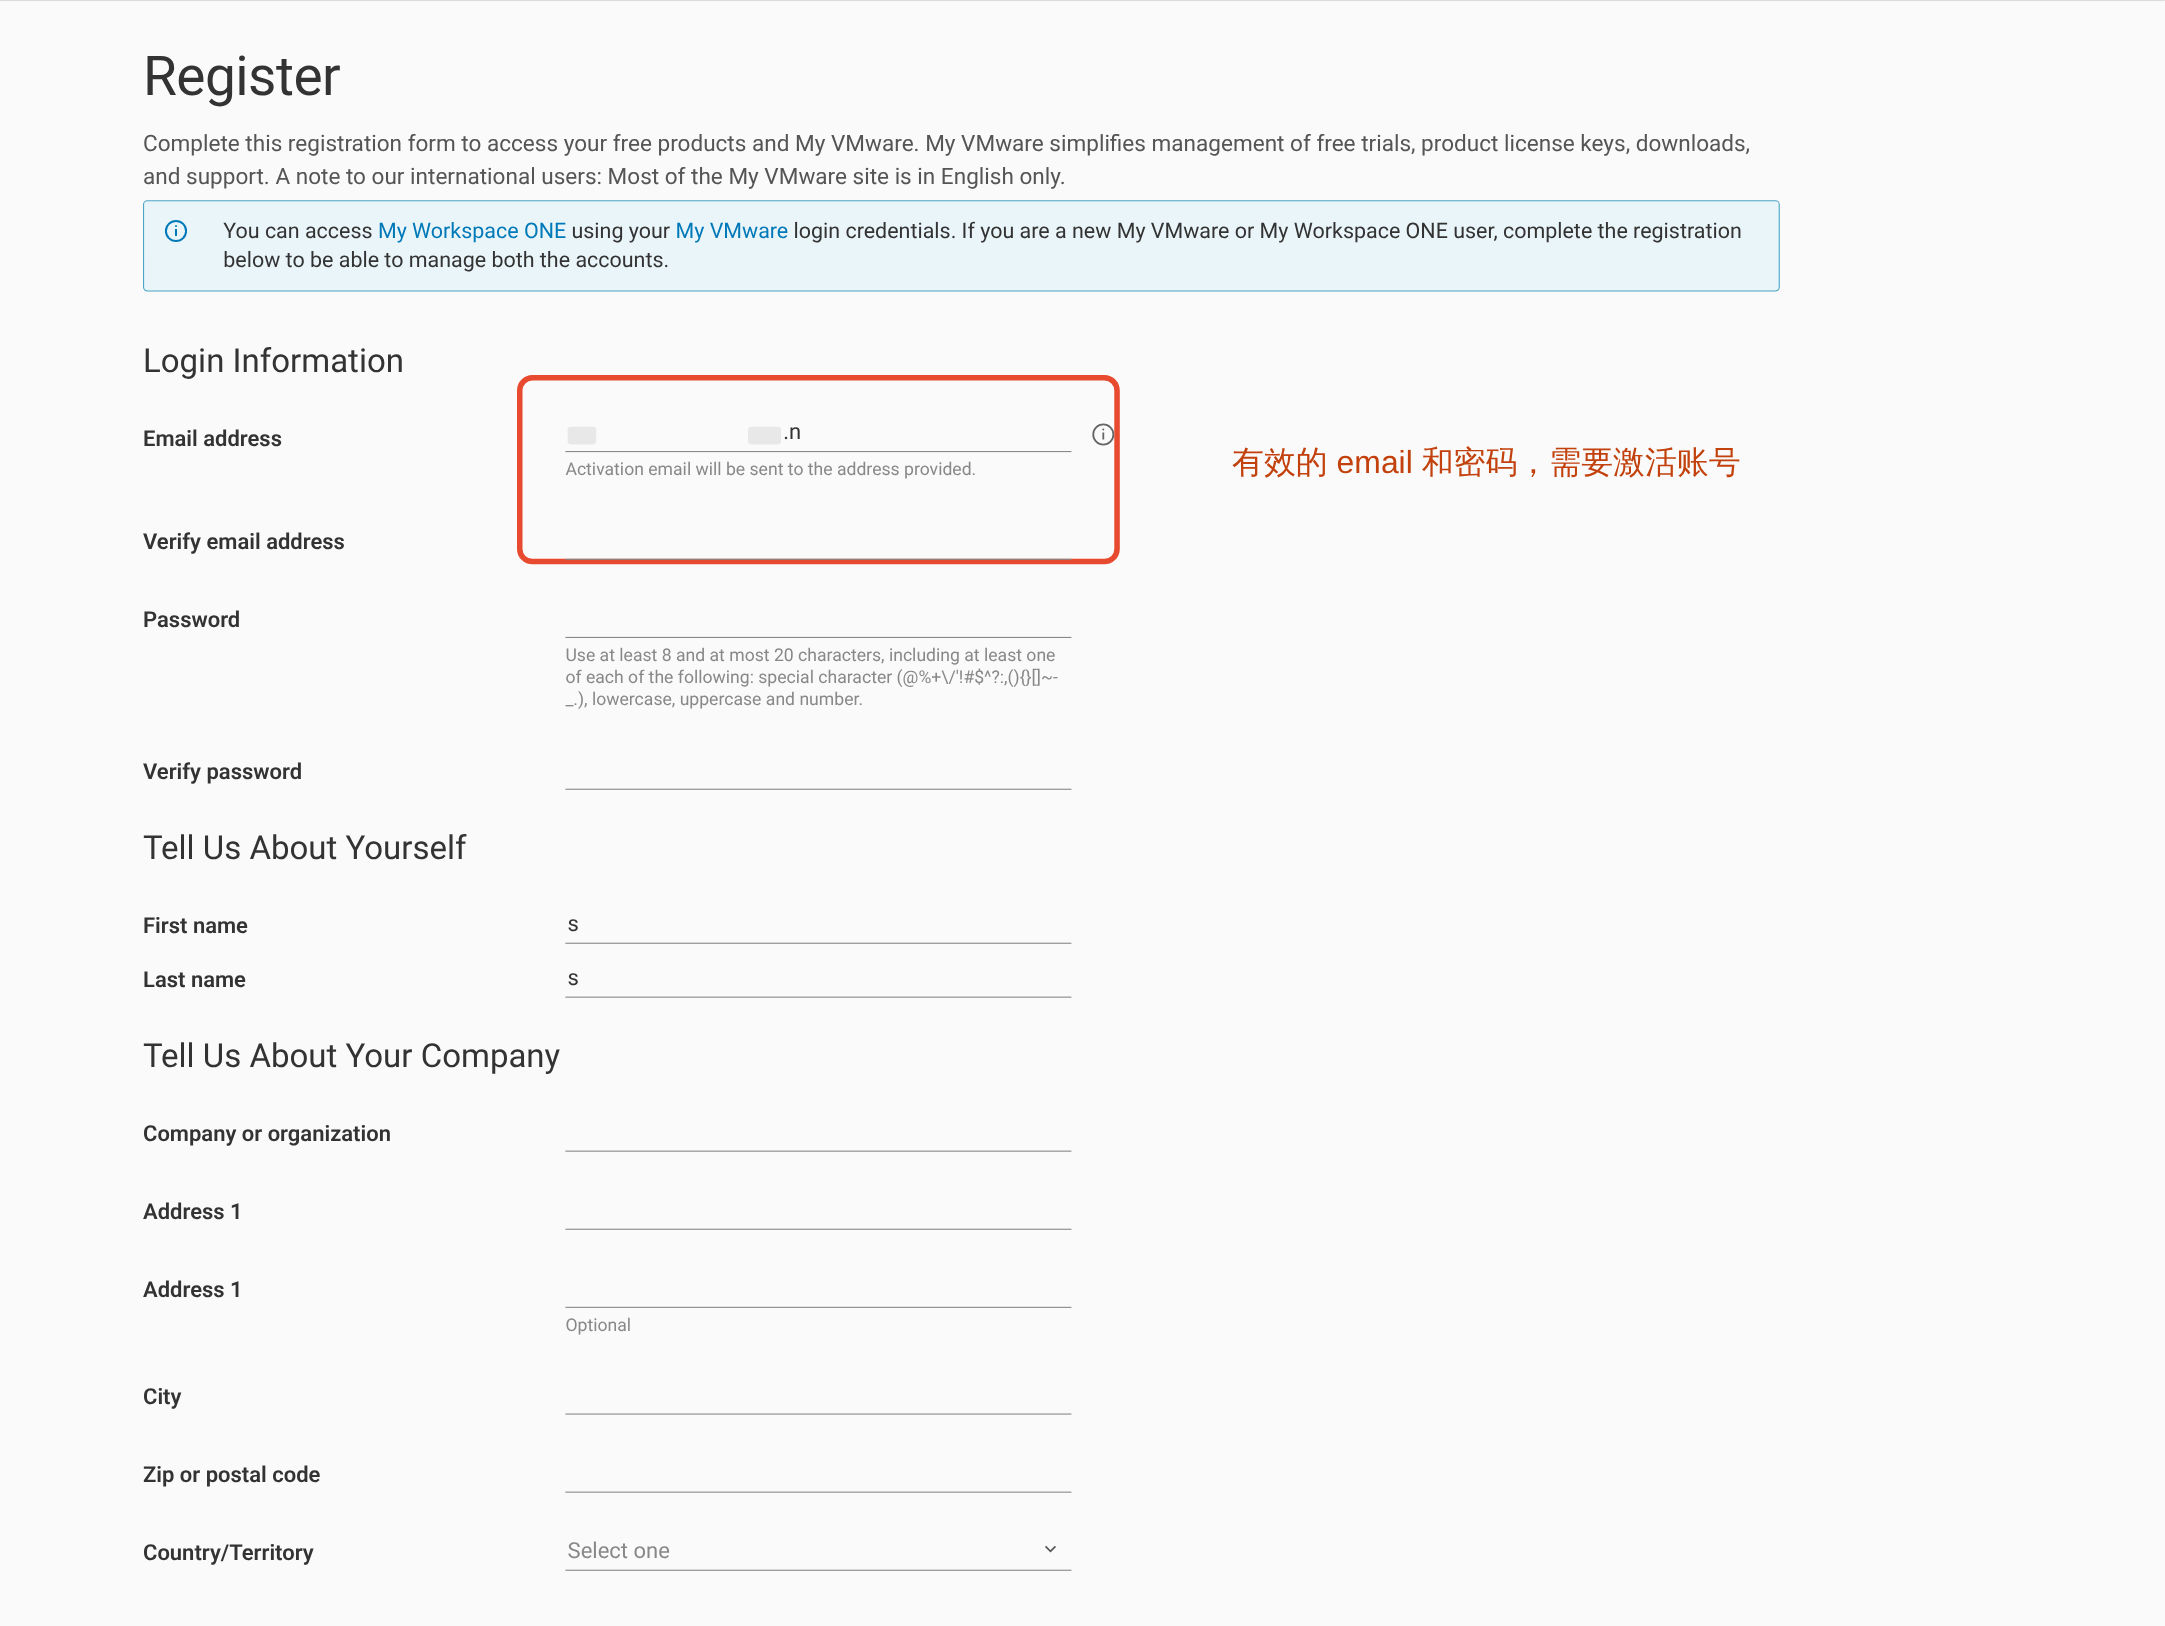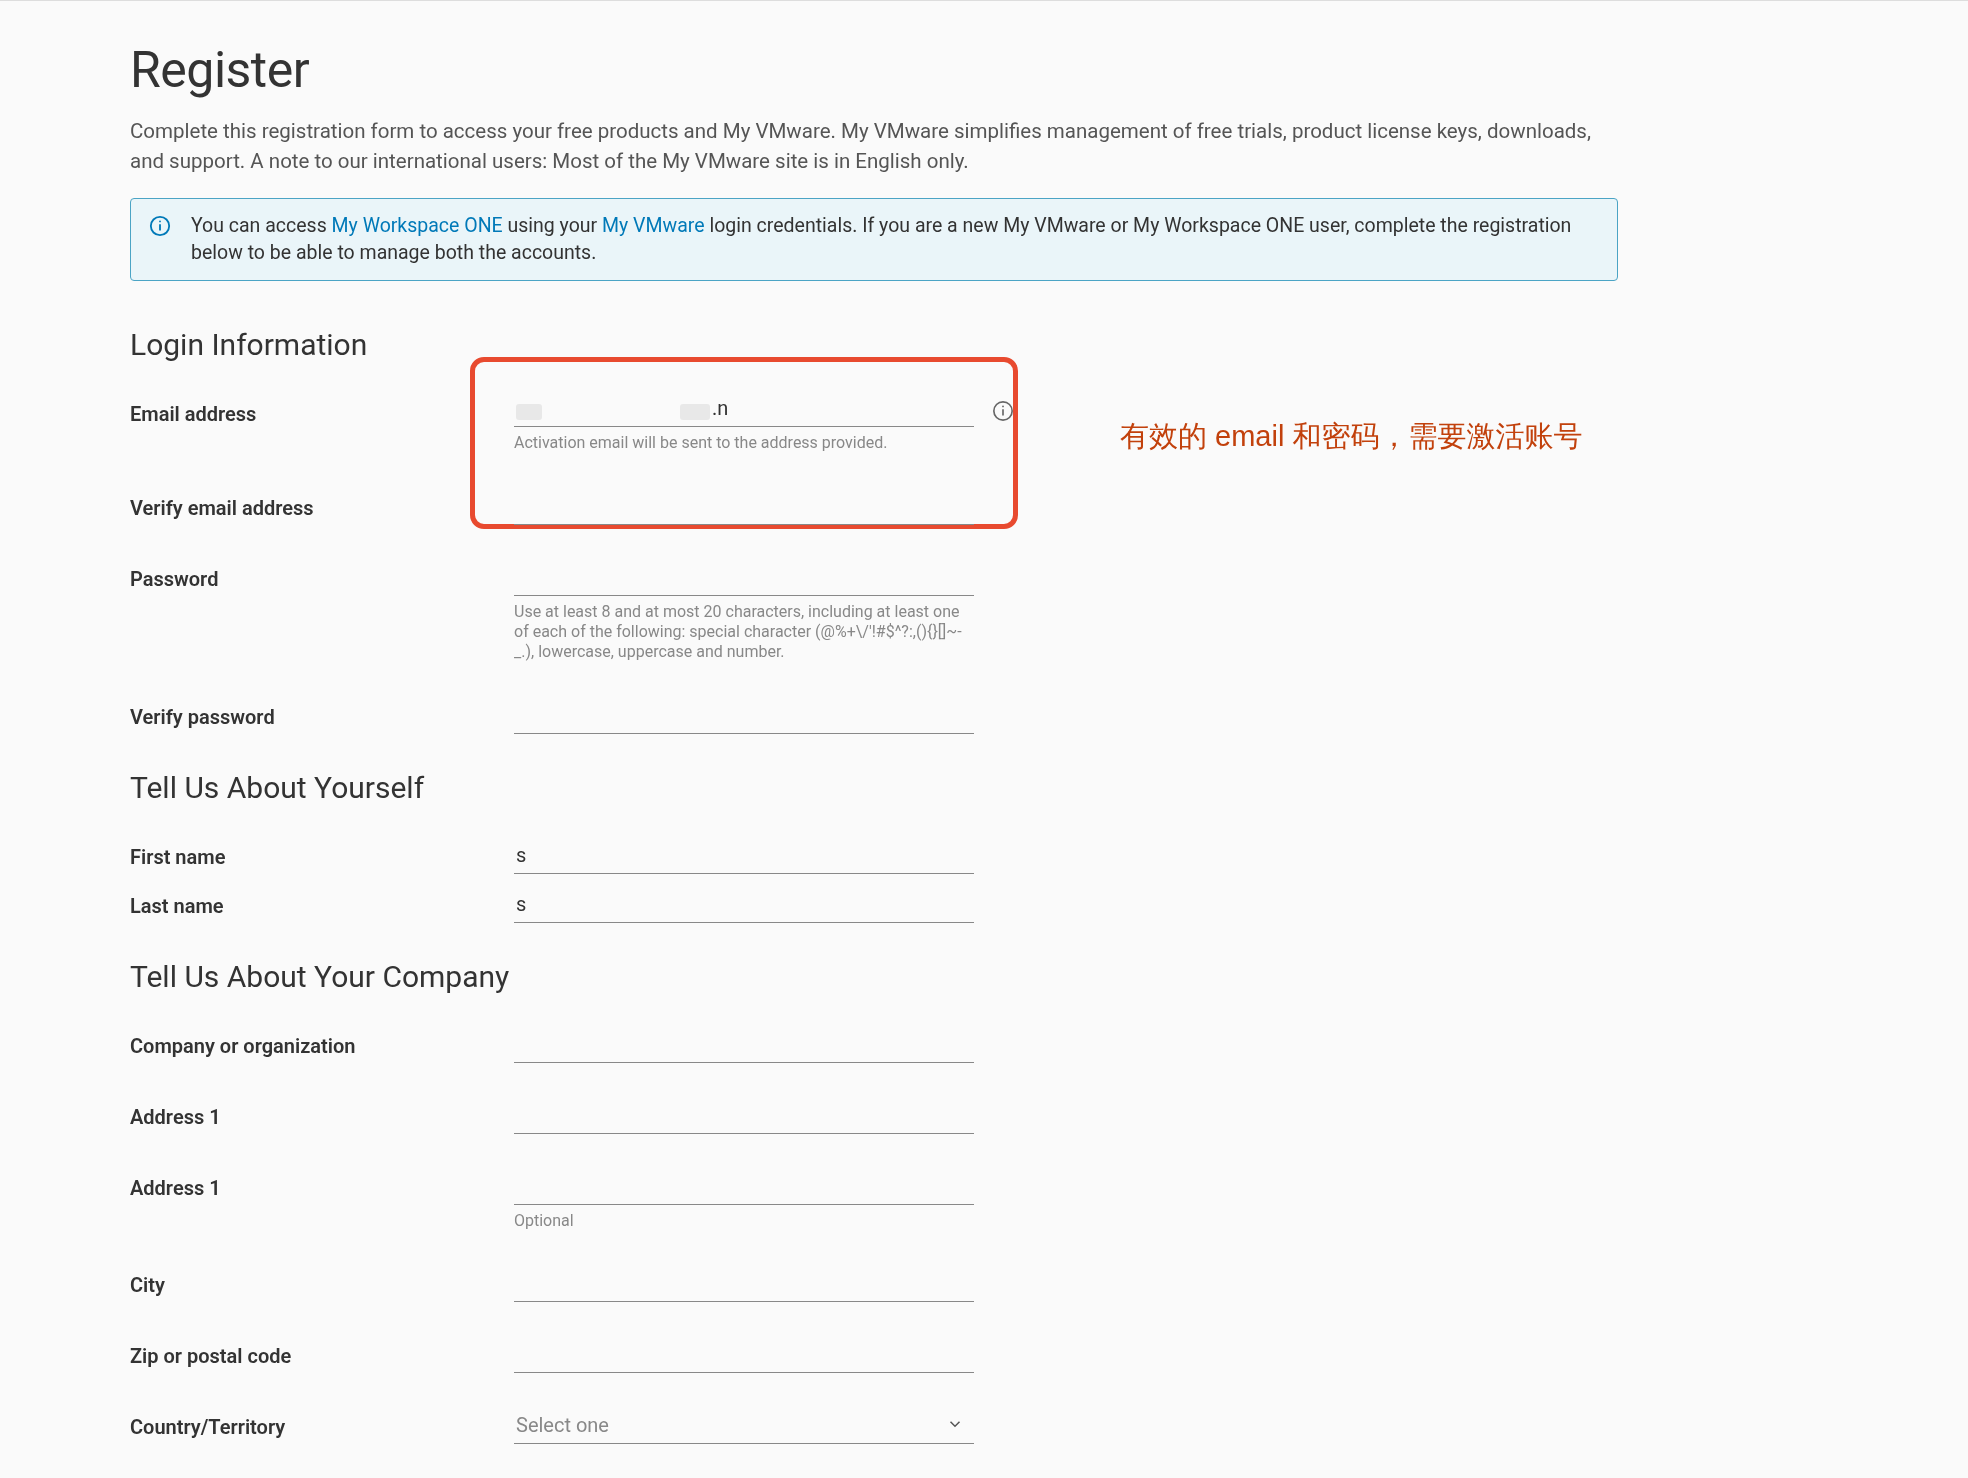--- a/index.html
+++ b/index.html
@@ -23,31 +23,31 @@
     font-size: 50px;
     font-weight: 400;
     color: #333;
     margin-bottom: 18px;
     letter-spacing: -0.5px;
   }
   p.intro {
     font-size: 20.5px;
     line-height: 1.45;
     color: #555;
-    margin-bottom: 22px;
+    margin-bottom: 6px;
     max-width: 1490px;
   }
   .info-banner {
     background: #eaf5f9;
     border: 1px solid #4ba4c5;
     border-radius: 4px;
     padding: 14px 18px;
     display: flex;
     align-items: flex-start;
-    gap: 20px;
+    gap: 32px;
     max-width: 1490px;
     margin-bottom: 46px;
   }
   .info-banner .icon {
     flex: 0 0 22px;
     height: 22px;
     margin-top: 2px;
   }
   .info-banner .icon svg { width: 22px; height: 22px; }
   .info-banner .txt {

